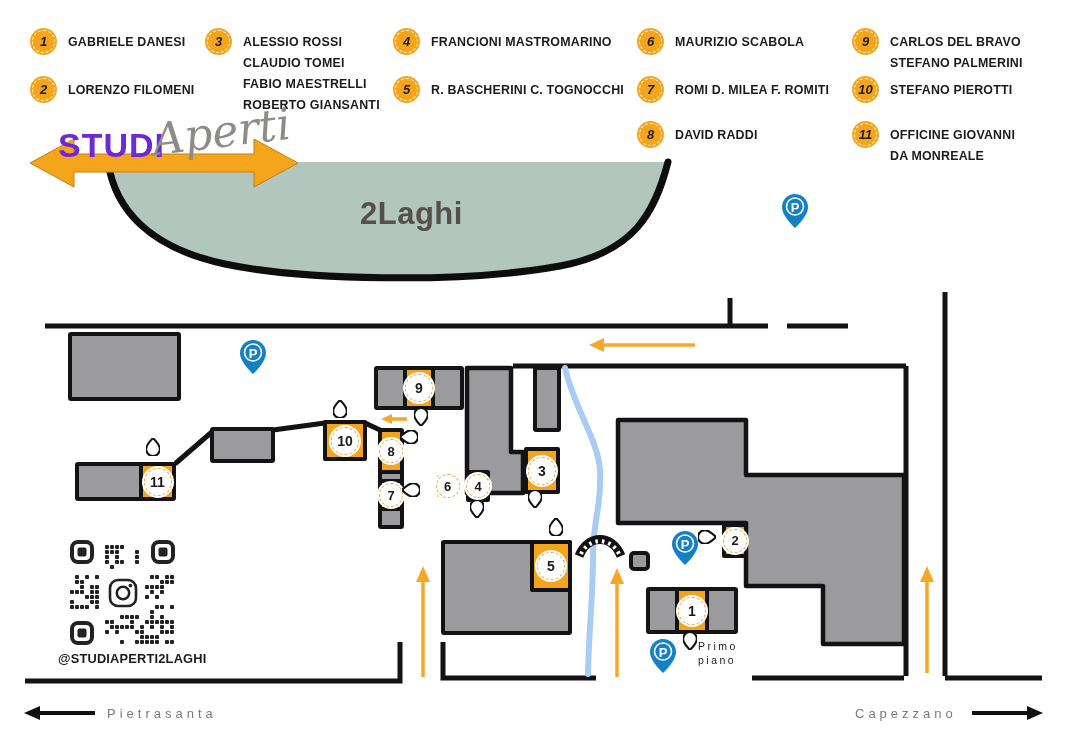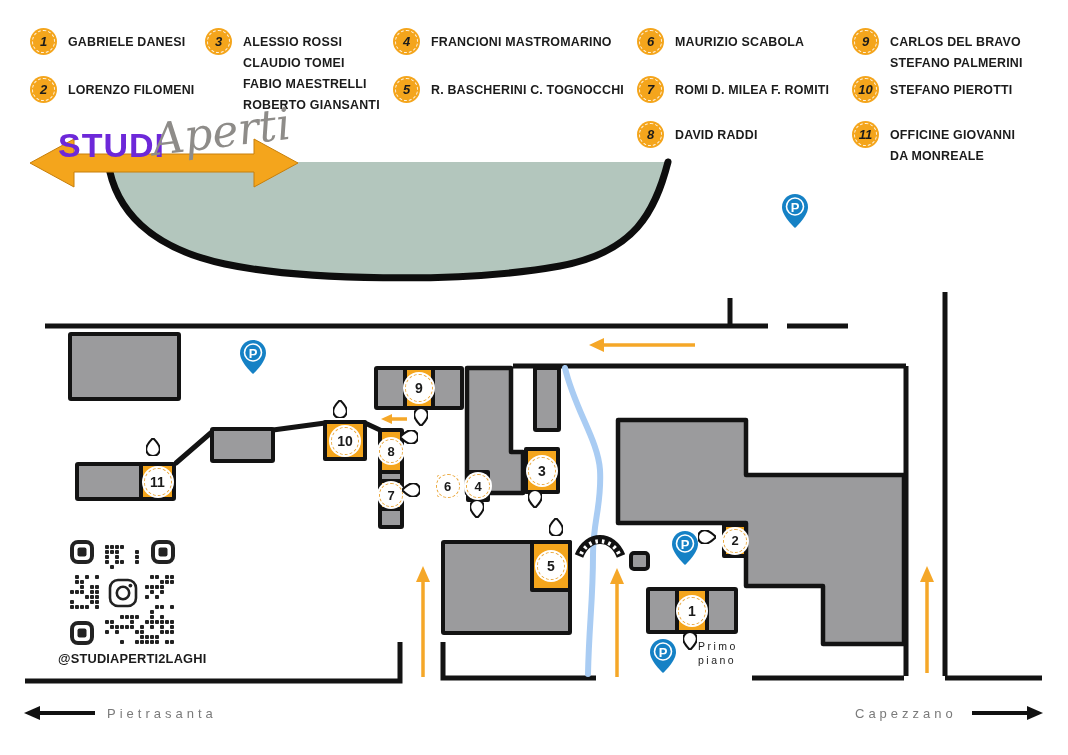--- a/index.html
+++ b/index.html
@@ -210,20 +210,21 @@
       </span>
     <span class="names">
         <span>OFFICINE GIOVANNI</span>
         <span>DA MONREALE</span>
       </span>
   </div>
 
   <div class="abs logo-studi" style="left:58px;top:126px;z-index:6;">STUDI</div>
   <div class="abs logo-aperti" style="left:152px;top:106px;z-index:6;">Aperti</div>
 
+  <div class="abs lake-label" style="left:360px;top:196px;z-index:2;">2Laghi</div>
 
   <div class="bld" style="left:68px;top:332px;width:113px;height:69px;"></div>
   <div class="bld" style="left:210px;top:427px;width:65px;height:36px;"></div>
   <div class="bld" style="left:533px;top:366px;width:28px;height:66px;"></div>
   <div class="bld" style="left:629px;top:551px;width:21px;height:20px;border-radius:5px;"></div>
 
   <div class="bld" style="left:374px;top:366px;width:90px;height:44px;">
     <div class="sec"></div>
     <div class="sec or">
       <span class="mk-circle">

